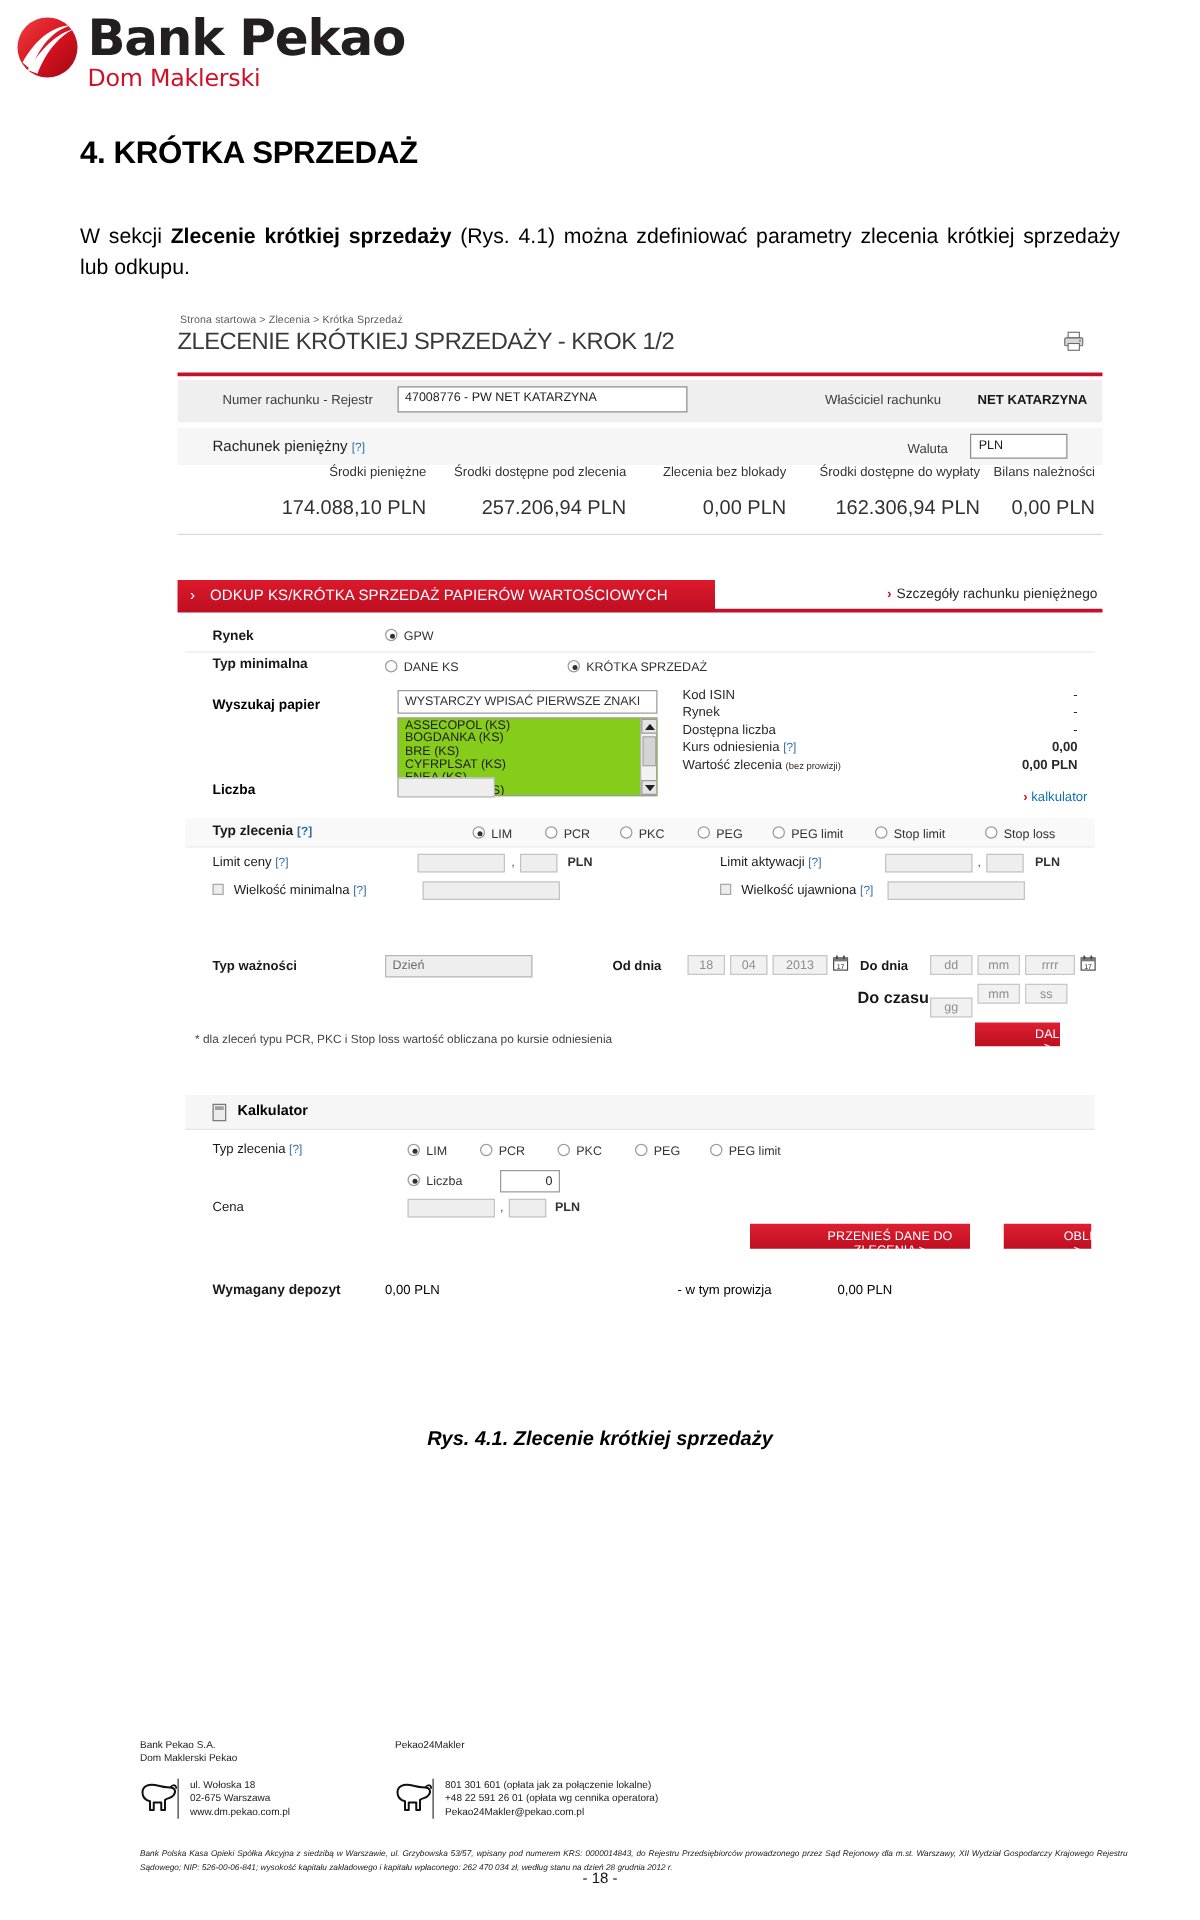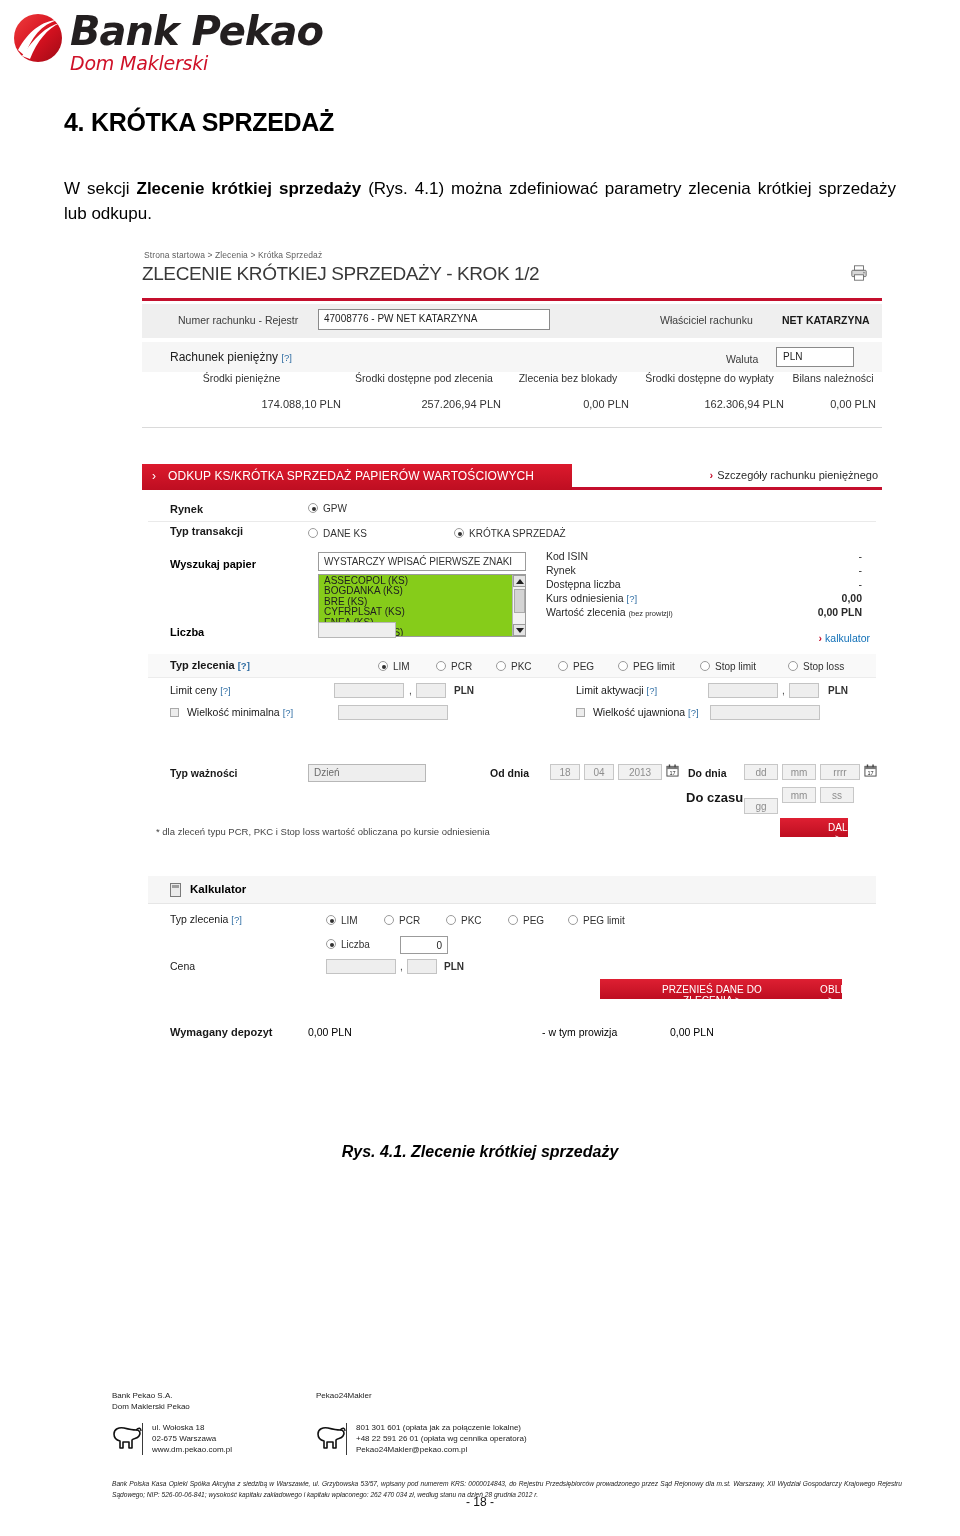--- a/index.html
+++ b/index.html
@@ -10,21 +10,21 @@
     background: #ffffff;
     font-family: "Liberation Sans", sans-serif;
     color: #000;
     position: relative;
     overflow: hidden;
   }
 
   
   .logo-block { position:absolute; left:8px; top:6px; width:330px; height:82px; }
   .logo-mark { position:absolute; left:4px; top:6px; width:52px; height:52px; }
-  .logo-text { position:absolute; left:62px; top:2px;font-style:italic; }
+  .logo-text { position:absolute; left:62px; top:2px; }
   .logo-bank {
     font-family:"DejaVu Sans", sans-serif;
     font-size:40px; font-weight:bold; letter-spacing:-1px;
     color:#231f20; line-height:46px; white-space:nowrap;
   }
   .logo-sub {
     font-family:"DejaVu Sans", sans-serif;
     font-size:19px; color:#cf1128; line-height:22px;
     margin-top:-2px; white-space:nowrap; letter-spacing:-0.2px;
   }
@@ -79,24 +79,24 @@
   .cash-panel { position:absolute; left:8px; top:96px; width:740px; height:86px; background:#fff; border-bottom:1px solid #d8d8d8;}
   .cash-head { position:absolute; left:0; top:0; width:100%; height:30px; background:#f4f4f4; }
   .cash-title { position:absolute; left:28px; top:8px; font-size:12px; color:#222; }
   .waluta-lbl { position:absolute; left:584px; top:11px; }
   .waluta-select {
     position:absolute; left:634px; top:5px; width:78px; height:20px;
     background:#fff; border:1px solid #8a8a8a; font-size:10px; color:#222; padding:3px 0 0 6px;
   }
   .cash-cols { position:absolute; left:0; top:30px; width:100%; display:flex; }
   .cash-cols .ch {
-    font-size:10.5px; color:#333; text-align:center; padding-right:6px;
+    font-size:10.5px; color:#333; text-align:right; padding-right:6px;
   }
   .cash-vals { position:absolute; left:0; top:56px; width:100%; display:flex; }
-  .cash-vals .cv { font-size:11px; color:#333; text-align:right; padding-right:6px; }
+  .cash-vals .cv { font-size:16px; color:#333; text-align:right; padding-right:6px; }
 
   
   .tab-bar { position:absolute; left:8px; top:218px; width:740px; height:26px; }
   .tab-red {
     position:absolute; left:0; top:0; width:430px; height:26px;
     background: linear-gradient(180deg,#e0192e 0%, #c20f22 100%);
     color:#fff; font-size:12px; letter-spacing:0.1px;
     padding:5px 0 0 26px;
   }
   .tab-red .chev { position:absolute; left:10px; top:5px; color:#fff; font-size:12px; }
@@ -321,21 +321,21 @@
   </div>
 
   <div class="mkt-panel">
     <div class="mkt-r1">
       <div class="rlabel">Rynek</div>
       <div class="radio-item" style="left:160px; top:3px">
         <span class="radio on"></span><span class="t">GPW</span>
       </div>
     </div>
     <div class="mkt-r2">
-      <div class="rlabel">Typ transakcji</div>
+      <div class="rlabel">Typ minimalna</div>
       <div class="radio-item" style="left:160px; top:6px">
         <span class="radio"></span><span class="t">DANE KS</span>
       </div>
       <div class="radio-item" style="left:306px; top:6px">
         <span class="radio on"></span><span class="t">KRÓTKA SPRZEDAŻ</span>
       </div>
     </div>
   </div>
 
   <div class="srch-panel">
@@ -489,21 +489,21 @@
     <div class="radio-item" style="left:178px; top:63px"><span class="radio on"></span><span class="t">Liczba</span></div>
     <div class="calc-white" style="left:252px; top:60px; width:48px; height:18px; text-align:right; font-size:10px; color:#222; padding:3px 5px 0 0;">0</div>
 
     <div class="rlabel" style="left:22px; top:84px; font-size:10.5px; font-weight:normal">Cena</div>
     <div class="fld" style="left:178px; top:83px; width:70px"></div>
     <div class="sep" style="left:252px; top:85px">,</div>
     <div class="fld" style="left:259px; top:83px; width:30px"></div>
     <div class="unit" style="left:296px; top:85px">PLN</div>
 
     <div class="btn-red" style="left:452px; top:103px; width:176px; height:20px; padding-top:5px">PRZENIEŚ DANE DO ZLECENIA &gt;</div>
-    <div class="btn-red" style="left:624px; top:103px; width:70px; height:20px; padding-top:5px">OBLICZ &gt;</div>
+    <div class="btn-red" style="left:655px; top:103px; width:70px; height:20px; padding-top:5px">OBLICZ &gt;</div>
   </div>
 
   <div class="dep-panel">
     <div class="rlabel" style="left:22px; top:12px; font-size:11px">Wymagany depozyt</div>
     <div style="position:absolute; left:160px; top:12px; font-size:10.5px">0,00  PLN</div>
     <div style="position:absolute; left:394px; top:12px; font-size:10.5px">- w tym prowizja</div>
     <div style="position:absolute; left:522px; top:12px; font-size:10.5px">0,00  PLN</div>
   </div>
 
  </div>

